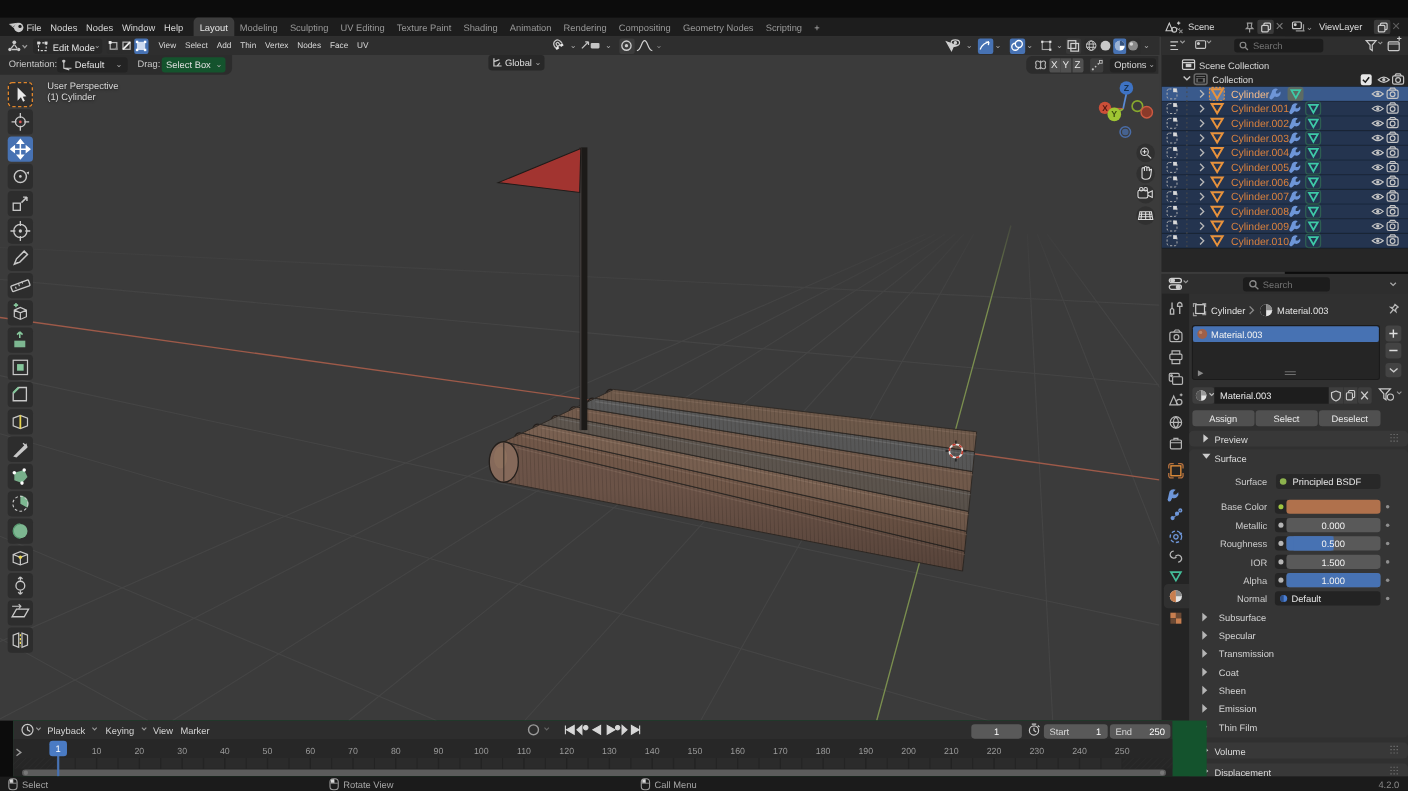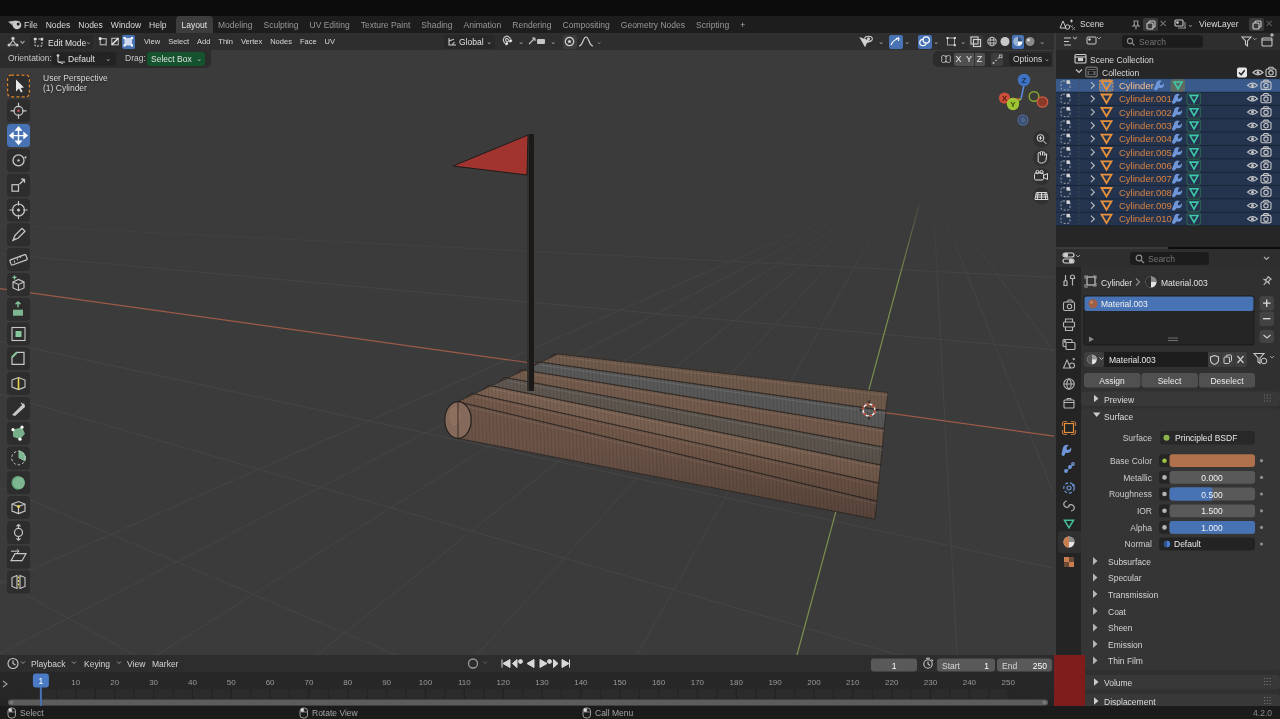--- a/index.html
+++ b/index.html
@@ -14,21 +14,21 @@
 .tab.active{background:#3d3d3d;color:#e6e6e6;border-radius:4px 4px 0 0}
 
 #viewport{left:0;top:33px;width:1168px;height:622px;background:#3b3b3b}
 #vheader{left:0;top:0;width:1054px;height:17px;background:#2e2e2e}
 .hdrtxt{float:left;padding:4px 4px 0 4px;color:#d9d9d9;font-size:7.5px}
 .btn3{position:absolute;border-radius:2px;background:#2c2c2c}
 
 #outliner{left:1056px;top:33px;width:224px;height:214px;background:#232323}
 #props{left:1056px;top:249px;width:224px;height:457px;background:#303030}
 
-#timeline{left:0;top:655px;width:1085px;height:51px;background:#7f1d1d}
+#timeline{left:12px;top:655px;width:1085px;height:51px;background:#14532d}
 
 #statusbar{left:0;top:706px;width:1280px;height:13px;background:#1b1b1b;color:#9b9b9b;font-size:8.5px}
 </style></head>
 <body>
 <div id="root">
   <div class="abs" id="menubar">
     <svg class="abs" style="left:7px;top:3px" width="16" height="11" viewBox="0 0 16 11">
         <circle cx="10" cy="6" r="4.3" fill="#c9c9c9"></circle>
         <circle cx="11.2" cy="5" r="1.5" fill="#1d1d1d"></circle>
         <path d="M1 2.8 L9 1.6 L5.2 5.2 Z" fill="#c9c9c9"></path>
@@ -221,21 +221,21 @@
       <div class="abs" style="left:140px;top:0;display:flex">
         <div class="hdrtxt">View</div>
           <div class="hdrtxt">Select</div>
           <div class="hdrtxt">Add</div>
           <div class="hdrtxt">Thin</div>
           <div class="hdrtxt">Vertex</div>
           <div class="hdrtxt">Nodes</div>
           <div class="hdrtxt">Face</div>
           <div class="hdrtxt">UV</div>
       </div>
-      <div class="abs" style="left:444px;top:2px;width:51px;height:13.5px;background:#282828;border-radius:3px">
+      <div class="abs" style="left:444px;top:17px;width:51px;height:13.5px;background:#282828;border-radius:3px">
         <svg class="abs" style="left:3px;top:2px" width="10" height="10" viewBox="0 0 10 10" fill="none" stroke="#c9c9c9" stroke-width="1.1">
             <path d="M2 1 V8 H9 M2 4 L7 2.2 M5 8 L7.5 5"></path>
           </svg>
         <span class="abs" style="left:15px;top:1.5px;color:#e0e0e0">Global</span>
         <span class="abs" style="left:42px;top:2px;color:#aaa;font-size:7.5px">⌄</span>
       </div>
       <svg class="abs" style="left:501px;top:2px" width="26" height="13" viewBox="0 0 26 13">
           <g transform="rotate(-35 7 6.5)">
             <path d="M3.5 6.5 v-2 a3.5 3.5 0 0 1 7 0 v2 m-2.2 0 v-2 a1.3 1.3 0 0 0 -2.6 0 v2 Z" fill="none" stroke="#c5c5c5" stroke-width="1.2"></path>
             <rect x="3.1" y="6.5" width="2.9" height="2.2" fill="#e8e8e8"></rect>

